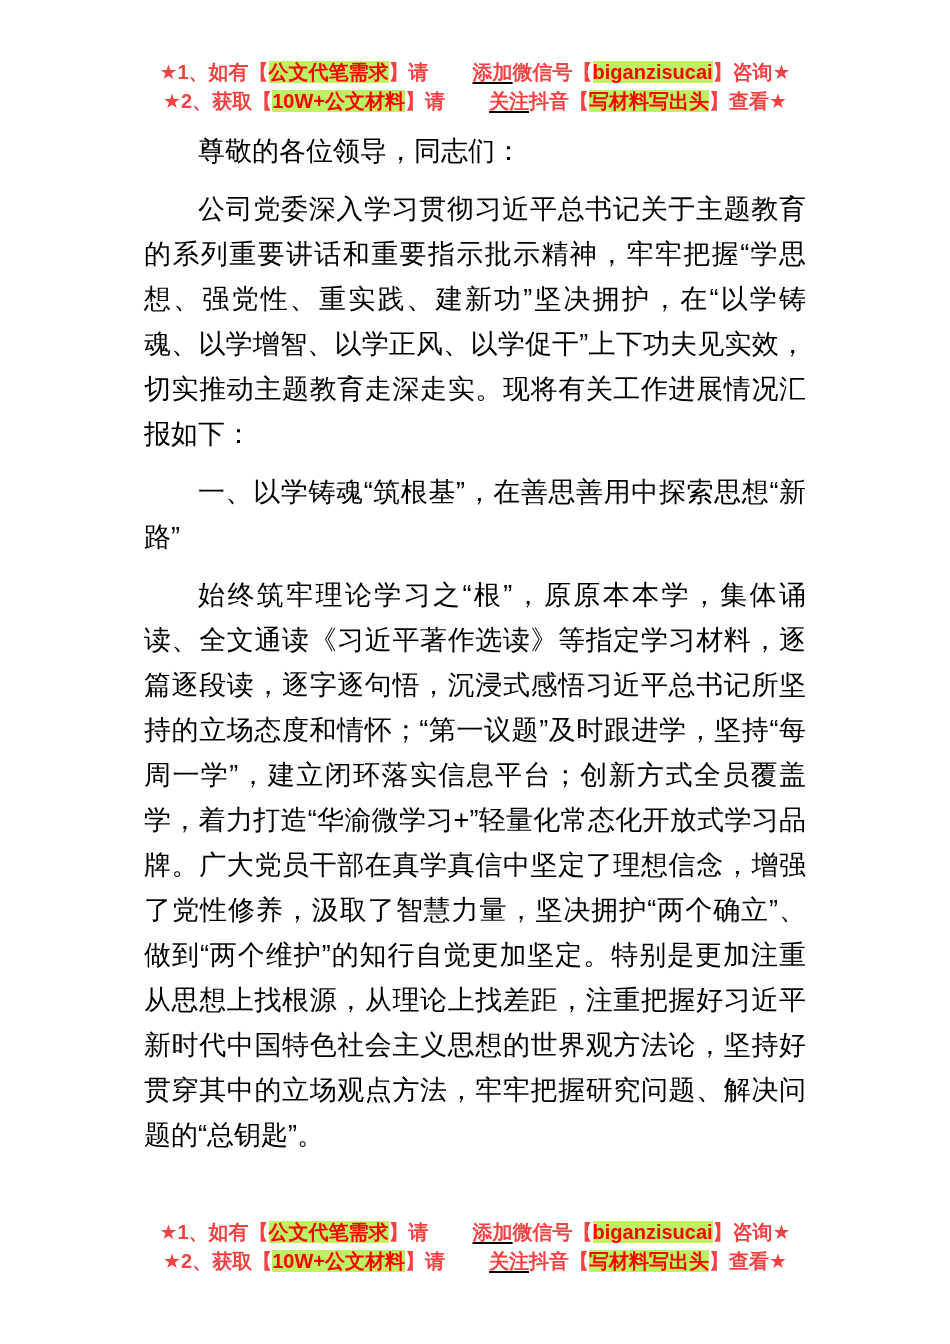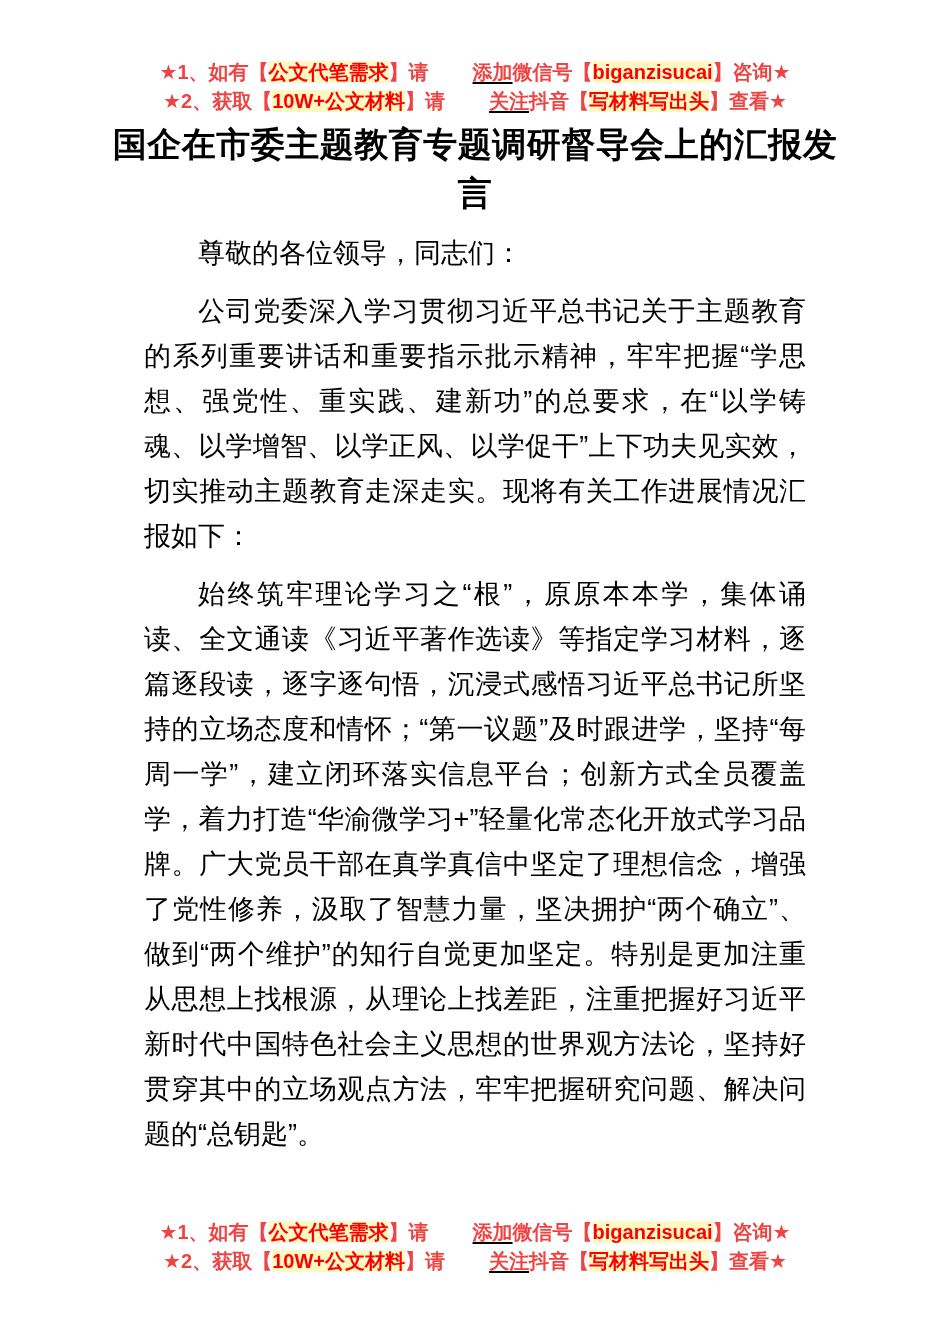--- a/index.html
+++ b/index.html
@@ -27,21 +27,21 @@
   }
   .promo-header { padding-top: 58px; }
   .promo-footer {
     position: absolute;
     top: 1218px;
     left: 0;
     right: 0;
   }
   .seg { color: #ef4444; }
   .hl-red {
-    background: #fef9c3;
+    background: #bef264;
     color: #ff0000;
   }
   .u-black {
     text-decoration: underline;
     text-decoration-color: #000000;
     text-decoration-thickness: 2px;
     text-underline-offset: 3px;
     margin-left: 44px;
   }
   .u-red {
@@ -78,25 +78,25 @@
 
   <div class="promo promo-header">
     <div class="promo-line">
       <span class="seg">★1、如有【</span><span class="seg hl-red">公文代笔需求</span><span class="seg">】请</span><span class="seg u-black">添加</span><span class="seg">微信号【</span><span class="seg hl-red u-red">biganzisucai</span><span class="seg">】咨询★</span>
     </div>
     <div class="promo-line">
       <span class="seg">★2、获取【</span><span class="seg hl-red">10W+公文材料</span><span class="seg">】请</span><span class="seg u-black">关注</span><span class="seg">抖音【</span><span class="seg hl-red u-red">写材料写出头</span><span class="seg">】查看★</span>
     </div>
   </div>
 
-  <h1 class="doc-title">国企在市委主题教育专题调研督导会上的汇报发言</h1>
 
   <div class="doc-body">
     <p>尊敬的各位领导，同志们：</p>
-    <p>公司党委深入学习贯彻习近平总书记关于主题教育的系列重要讲话和重要指示批示精神，牢牢把握“学思想、强党性、重实践、建新功”的总要求，在“以学铸魂、以学增智、以学正风、以学促干”上下功夫见实效，切实推动主题教育走深走实。现将有关工作进展情况汇报如下：</p>
+    <p>公司党委深入学习贯彻习近平总书记关于主题教育的系列重要讲话和重要指示批示精神，牢牢把握“学思想、强党性、重实践、建新功”坚决拥护，在“以学铸魂、以学增智、以学正风、以学促干”上下功夫见实效，切实推动主题教育走深走实。现将有关工作进展情况汇报如下：</p>
+    <p>一、以学铸魂“筑根基”，在善思善用中探索思想“新路”</p>
     <p>始终筑牢理论学习之“根”，原原本本学，集体诵读、全文通读《习近平著作选读》等指定学习材料，逐篇逐段读，逐字逐句悟，沉浸式感悟习近平总书记所坚持的立场态度和情怀；“第一议题”及时跟进学，坚持“每周一学”，建立闭环落实信息平台；创新方式全员覆盖学，着力打造“华渝微学习+”轻量化常态化开放式学习品牌。广大党员干部在真学真信中坚定了理想信念，增强了党性修养，汲取了智慧力量，坚决拥护“两个确立”、做到“两个维护”的知行自觉更加坚定。特别是更加注重从思想上找根源，从理论上找差距，注重把握好习近平新时代中国特色社会主义思想的世界观方法论，坚持好贯穿其中的立场观点方法，牢牢把握研究问题、解决问题的“总钥匙”。</p>
   </div>
 
   <div class="promo promo-footer">
     <div class="promo-line">
       <span class="seg">★1、如有【</span><span class="seg hl-red">公文代笔需求</span><span class="seg">】请</span><span class="seg u-black">添加</span><span class="seg">微信号【</span><span class="seg hl-red u-red">biganzisucai</span><span class="seg">】咨询★</span>
     </div>
     <div class="promo-line">
       <span class="seg">★2、获取【</span><span class="seg hl-red">10W+公文材料</span><span class="seg">】请</span><span class="seg u-black">关注</span><span class="seg">抖音【</span><span class="seg hl-red u-red">写材料写出头</span><span class="seg">】查看★</span>
     </div>

